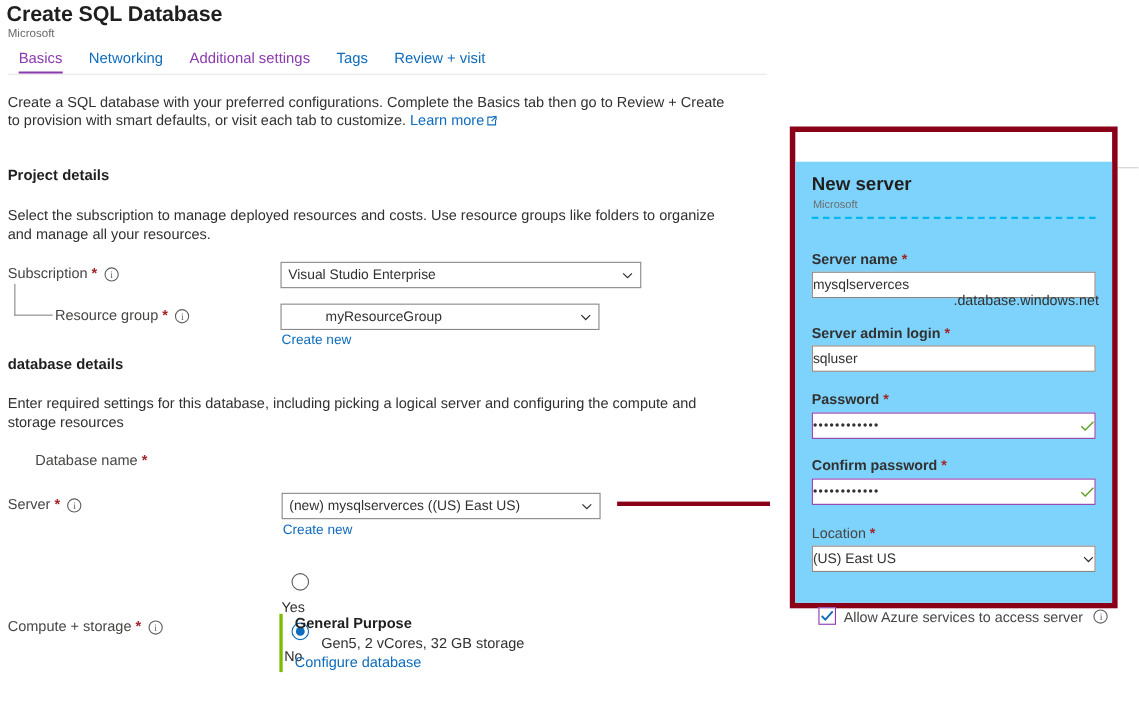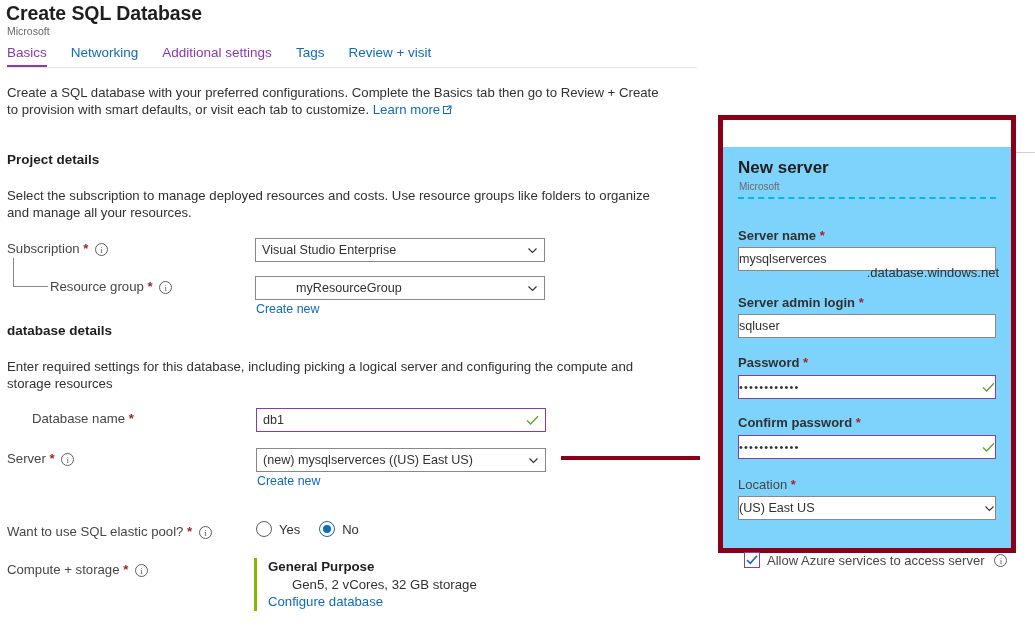--- a/index.html
+++ b/index.html
@@ -43,21 +43,21 @@
   
   #tabbar {
     position: absolute;
     left: 0; top: 44px;
     width: 700px;
     height: 24px;
   }
   #tabbar .tabs-row {
     display: flex;
     align-items: flex-start;
-    padding-left: 7px;
+    padding-left: 17px;
     gap: 0;
   }
   .tab {
     font-size: 13.5px;
     padding: 0 13px 5px 0;
     margin-right: 11px;
     cursor: pointer;
     white-space: nowrap;
     position: relative;
     line-height: 18px;
@@ -186,20 +186,21 @@
 
   
   #radio-group {
     position: absolute;
     left: 256px; top: 521px;
     display: flex;
     align-items: center;
     gap: 7px;
     font-size: 13px;
     color: #323130;
+    flex-direction: column;
   }
   .radio {
     width: 16px; height: 16px;
     border: 1px solid #605e5c;
     border-radius: 50%;
     box-sizing: border-box;
     position: relative;
     cursor: pointer;
     flex: 0 0 auto;
   }
@@ -375,21 +376,21 @@
   </div>
 
   <div class="section-head" id="project-details-head">Project details</div>
   <div class="section-desc" id="project-details-desc">Select the subscription to manage deployed resources and costs. Use resource groups like folders to organize and manage all your resources.</div>
 
   <div class="field-label" style="left:7px; top:241px;">
     <span>Subscription</span>
     <span class="req">*</span>
     <span class="info-icon">i</span>
   </div>
-  <div class="ctrl" id="subscription-select" style="left:255px; top:238px; width:290px;">
+  <div class="ctrl" id="subscription-select" style="left:255px; top:238px; width:328px;">
     <span class="val">Visual Studio Enterprise</span>
     <span class="chev">
         <svg width="11" height="11" viewBox="0 0 11 11">
           <path d="M1.5 3.5 L5.5 7.5 L9.5 3.5" stroke="#323130" stroke-width="1.1" fill="none"></path>
         </svg>
       </span>
   </div>
 
   <div id="tree-connector"></div>
 
@@ -408,47 +409,36 @@
   </div>
   <div class="inline-link" style="left:256px; top:302px;">Create new</div>
 
   <div class="section-head" id="database-details-head">database details</div>
   <div class="section-desc" id="database-details-desc">Enter required settings for this database, including picking a logical server and configuring the compute and storage resources</div>
 
   <div class="field-label" style="left:7px; top:411px;margin-left:25px;">
     <span>Database name</span>
     <span class="req">*</span>
   </div>
-  <div class="ctrl valid" id="database-name-input" style="left:256px; top:408px; width:290px;">
-    <span class="val">db1</span>
-    <span class="tick"><svg width="13" height="11" viewBox="0 0 13 11">
-          <path d="M1 5.5 L4.6 9 L12 1.3" stroke="#5ea226" stroke-width="1.3" fill="none"></path>
-        </svg></span>
-  </div>
 
   <div class="field-label" style="left:7px; top:451px;">
     <span>Server</span>
     <span class="req">*</span>
     <span class="info-icon">i</span>
   </div>
   <div class="ctrl" id="server-select" style="left:256px; top:448px; width:290px;">
     <span class="val">(new) mysqlserverces ((US) East US)</span>
     <span class="chev">
         <svg width="11" height="11" viewBox="0 0 11 11">
           <path d="M1.5 3.5 L5.5 7.5 L9.5 3.5" stroke="#323130" stroke-width="1.1" fill="none"></path>
         </svg>
       </span>
   </div>
   <div class="inline-link" style="left:257px; top:474px;">Create new</div>
 
-  <div class="field-label" style="left:7px; top:524px;">
-    <span>Want to use SQL elastic pool?</span>
-    <span class="req">*</span>
-    <span class="info-icon">i</span>
-  </div>
   <div id="radio-group">
     <span class="radio"></span>
     <span class="radio-label">Yes</span>
     <span class="radio sel"></span>
     <span class="radio-label">No</span>
   </div>
 
   <div class="field-label" style="left:7px; top:562px;">
     <span>Compute + storage</span>
     <span class="req">*</span>

